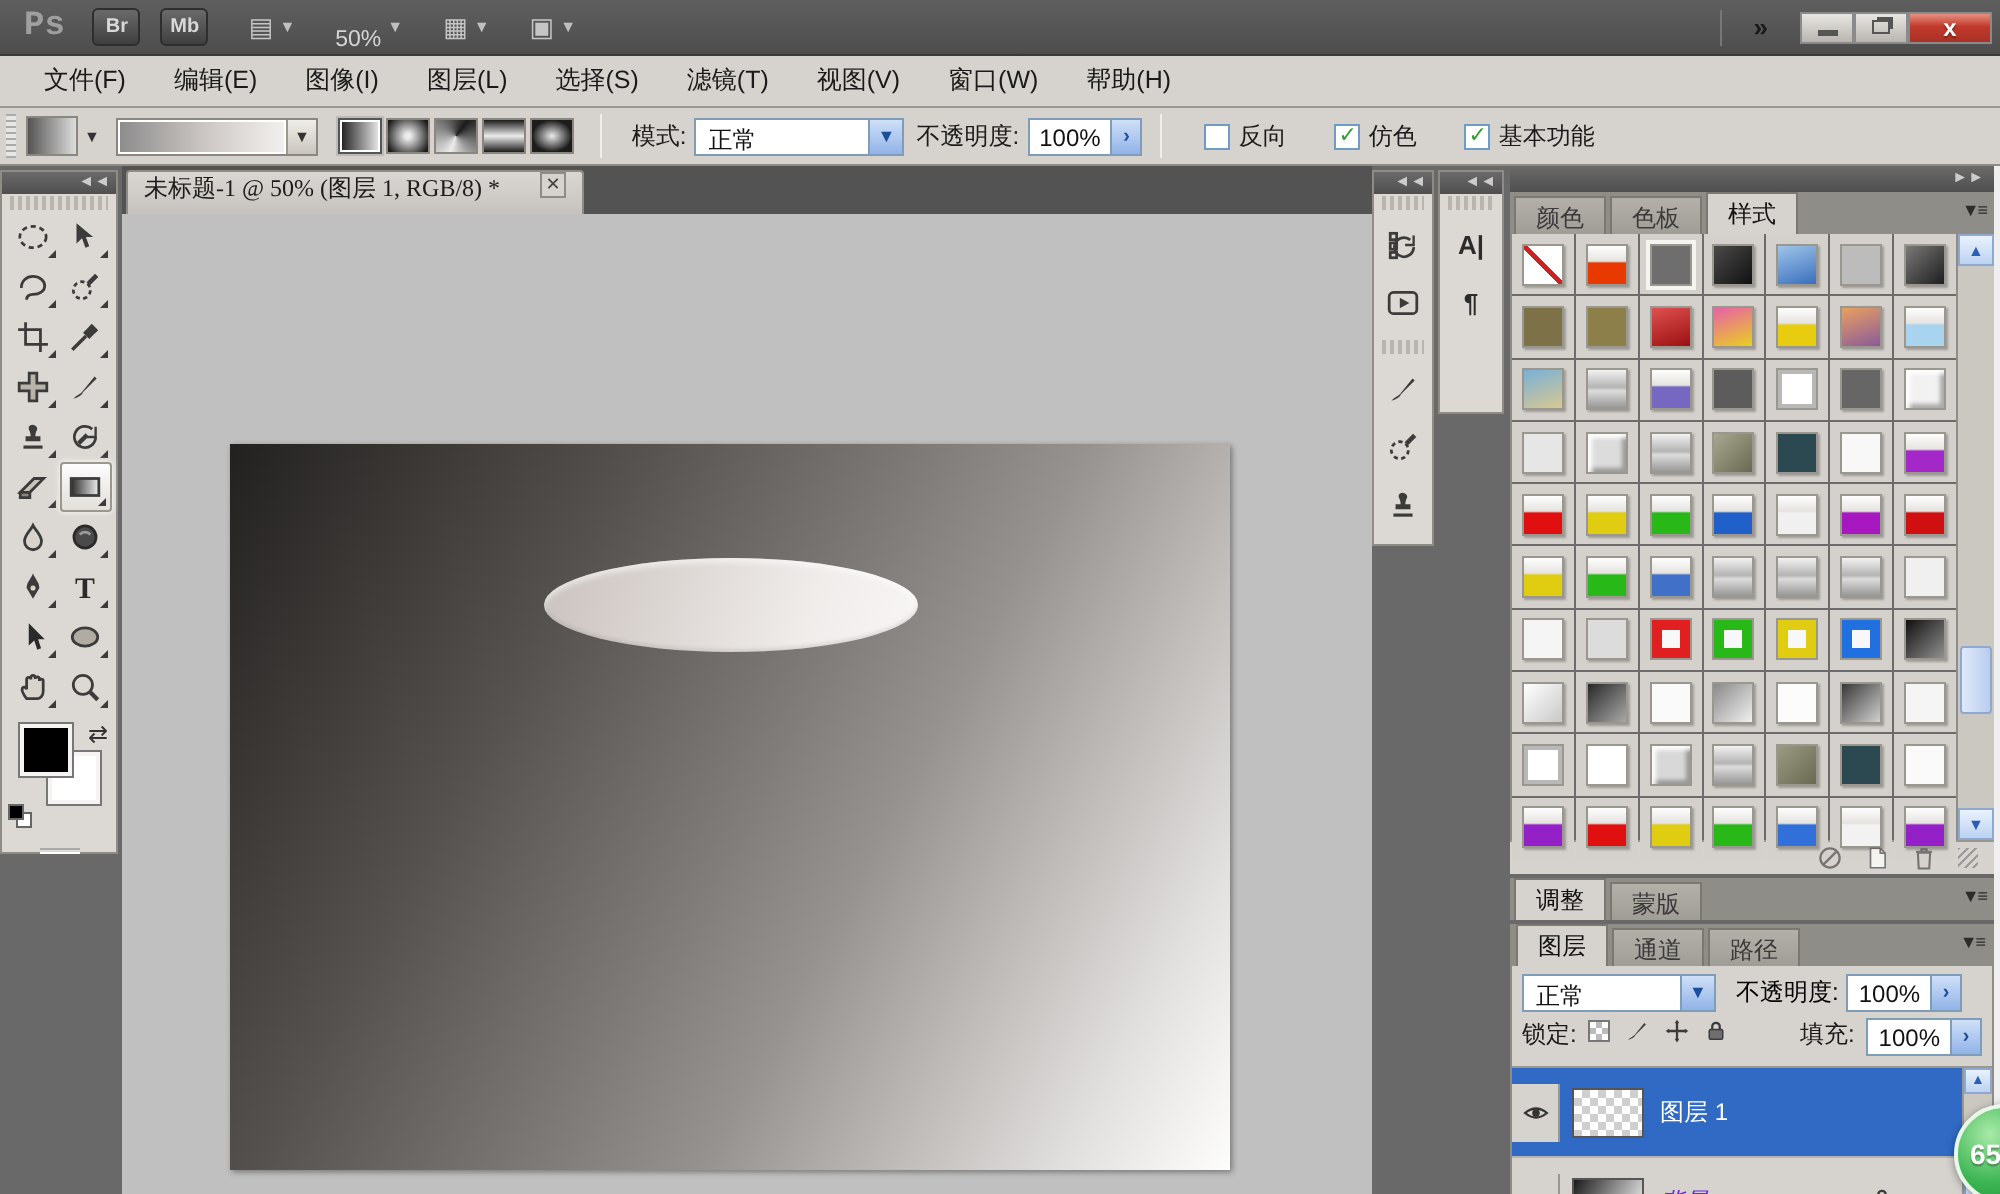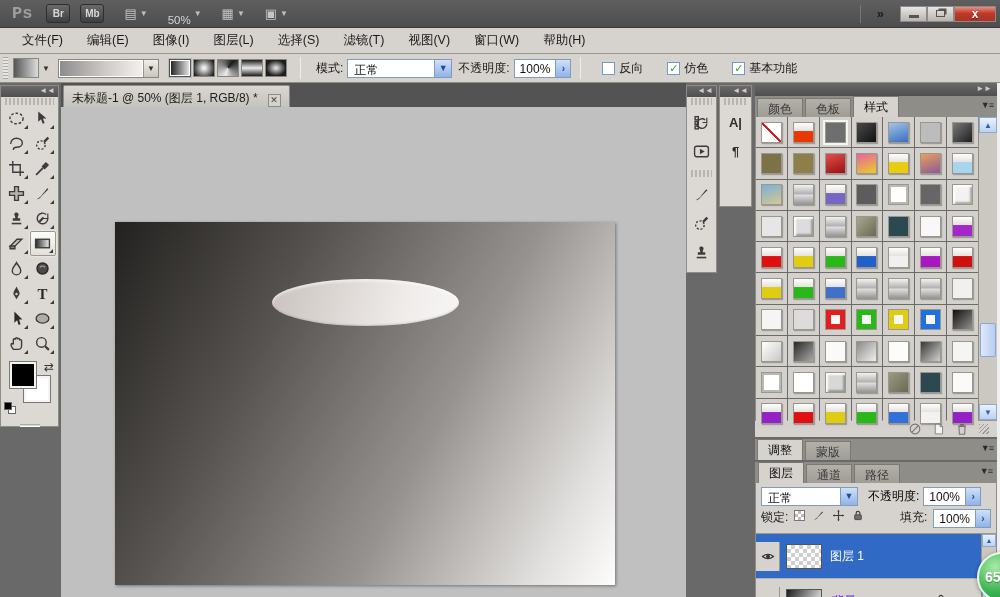--- a/index.html
+++ b/index.html
@@ -93,23 +93,23 @@
     outline:1px solid #777; z-index:1; }
   .swapcolors { position:absolute; right:4px; top:0; font-size:12px; color:#333; }
   .minidefault { position:absolute; left:3px; bottom:2px; width:12px; height:12px; }
   .minidefault .f { position:absolute; left:0; top:0; width:8px; height:8px; background:#000; border:1px solid #666; z-index:2; }
   .minidefault .b { position:absolute; right:0; bottom:0; width:8px; height:8px; background:#fff; border:1px solid #666; }
   .tb-footgrip { height:3px; width:20px; margin:8px auto 0; border-top:1px solid #aaa; border-bottom:1px solid #fff; }
 
   
   .docarea { position:absolute; left:61px; top:83px; width:625px; height:514px; background:#535353; }
   .doctabbar { height:24px; display:flex; align-items:flex-end; }
-  .doctab { display:flex; align-items:flex-end; gap:10px; background:linear-gradient(180deg,#dad7d2,#c6c3be);
+  .doctab { display:flex; align-items:flex-start; gap:20px; background:linear-gradient(180deg,#dad7d2,#c6c3be);
     border:1px solid #8f8c85; border-bottom:none; height:22px; padding:0 8px; margin-left:2px;
-    color:#1c1c1c; font-size:12px; border-radius:2px 2px 0 0; }
+    color:#1c1c1c; font-size:12px; border-radius:2px 2px 0 0;font-family:Liberation Serif, serif; }
   .doctab .close { width:13px; height:13px; border:1px solid #8f8c85; background:#d6d3ce; font-size:9px;
     line-height:11px; text-align:center; color:#444; }
   .pasteboard { position:absolute; left:0; top:24px; width:625px; height:490px; background:#c0c0c0; }
   .canvas { position:absolute; left:54px; top:115px; width:500px; height:363px;
     background:linear-gradient(118deg,#23211f 0%,#55524f 30%,#96928f 62%,#e2e0de 88%,#fdfdfc 100%);
     box-shadow:1px 1px 3px rgba(0,0,0,.4); }
   .ellipse { position:absolute; left:157px; top:57px; width:187px; height:47px; border-radius:50%;
     background:linear-gradient(105deg,#c9c2bf 0%,#ddd7d4 35%,#efecea 70%,#f8f6f5 100%);
     box-shadow:inset 0 2px 3px rgba(255,255,255,.6), inset 0 -1px 2px rgba(0,0,0,.12); }
 

